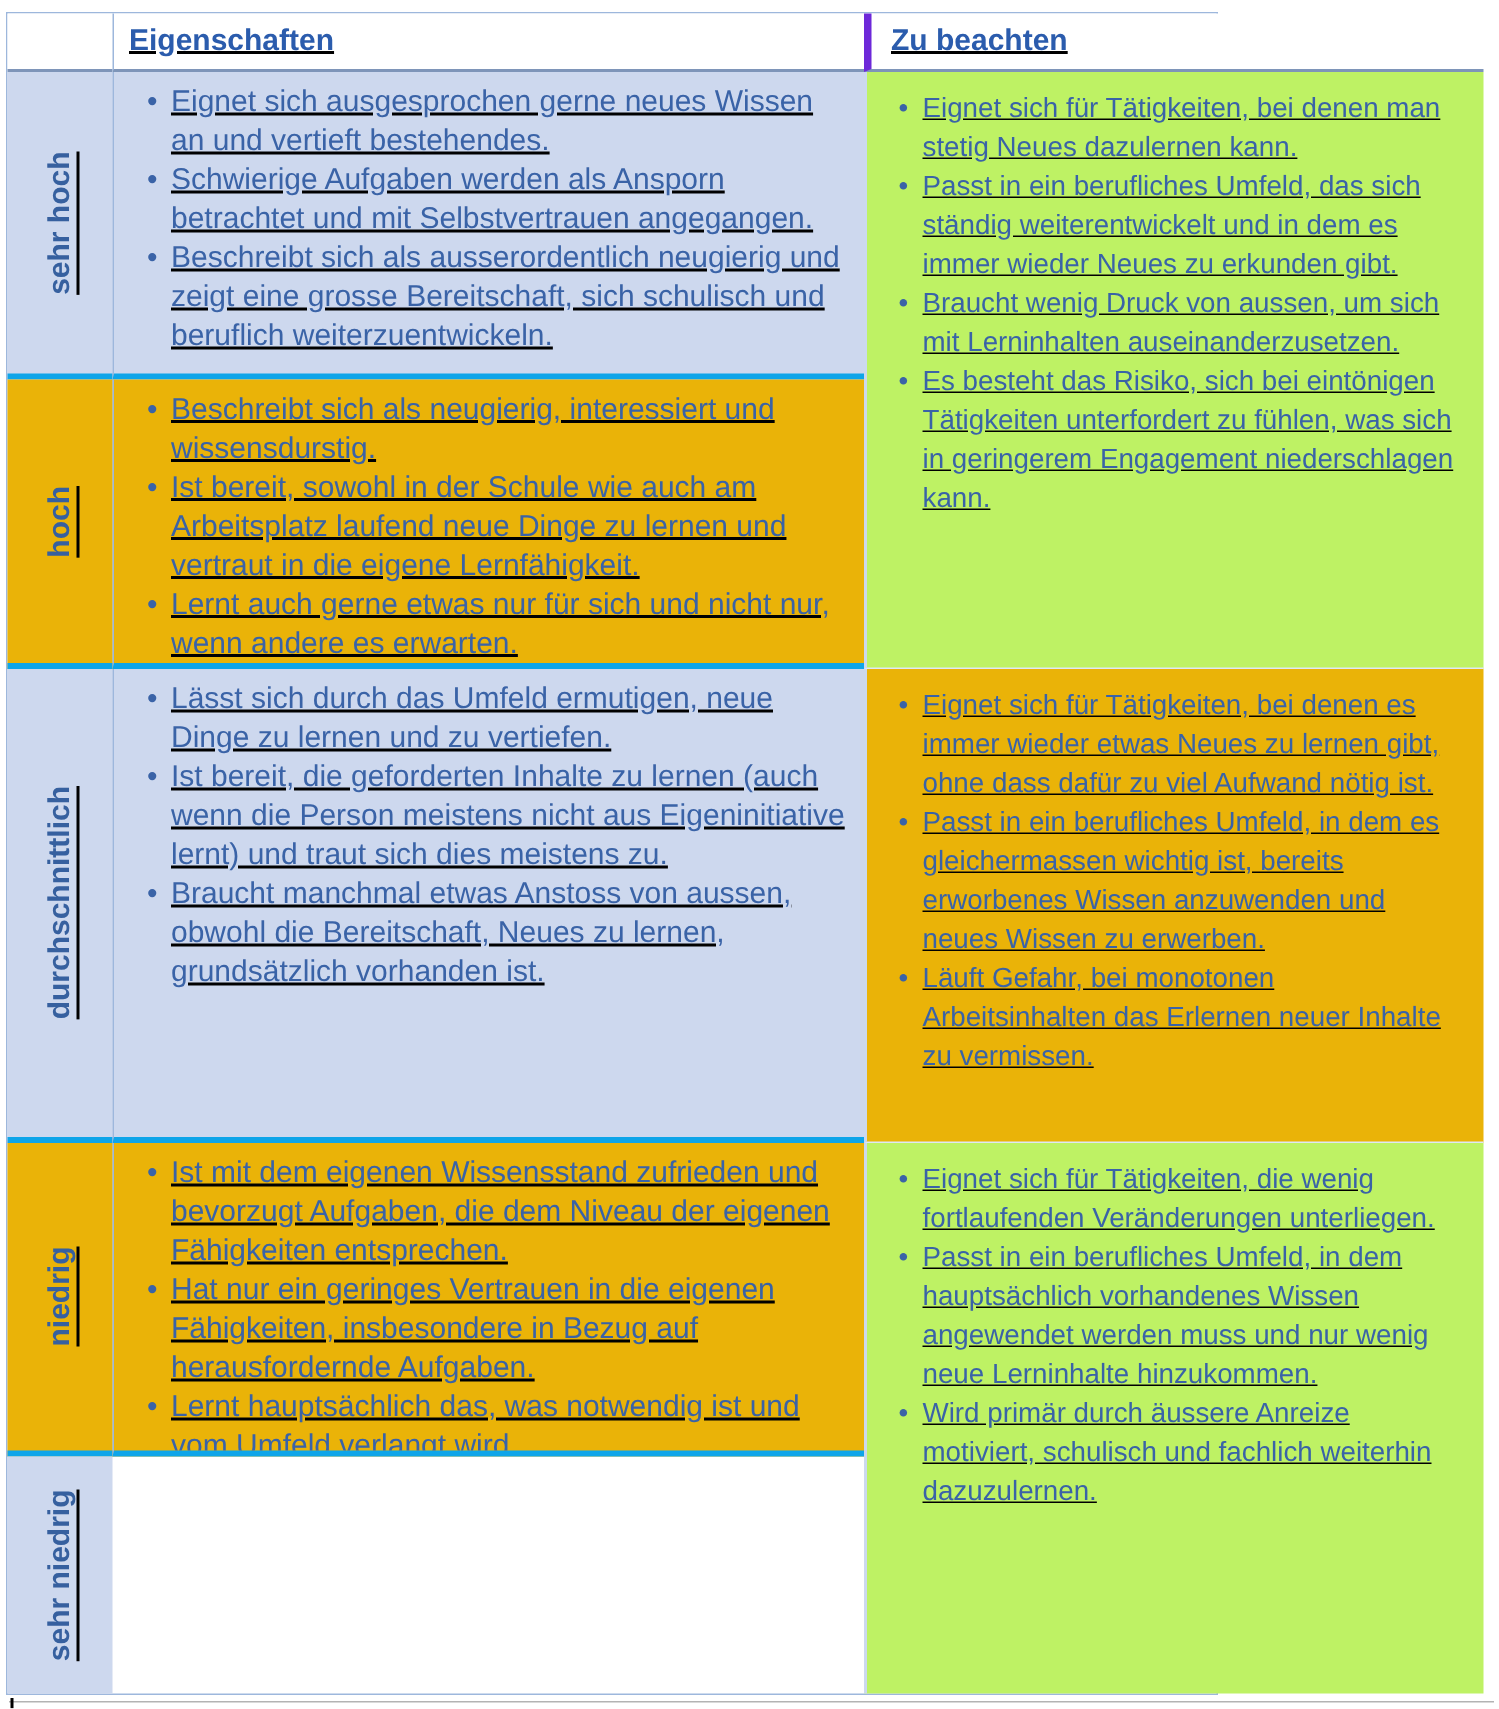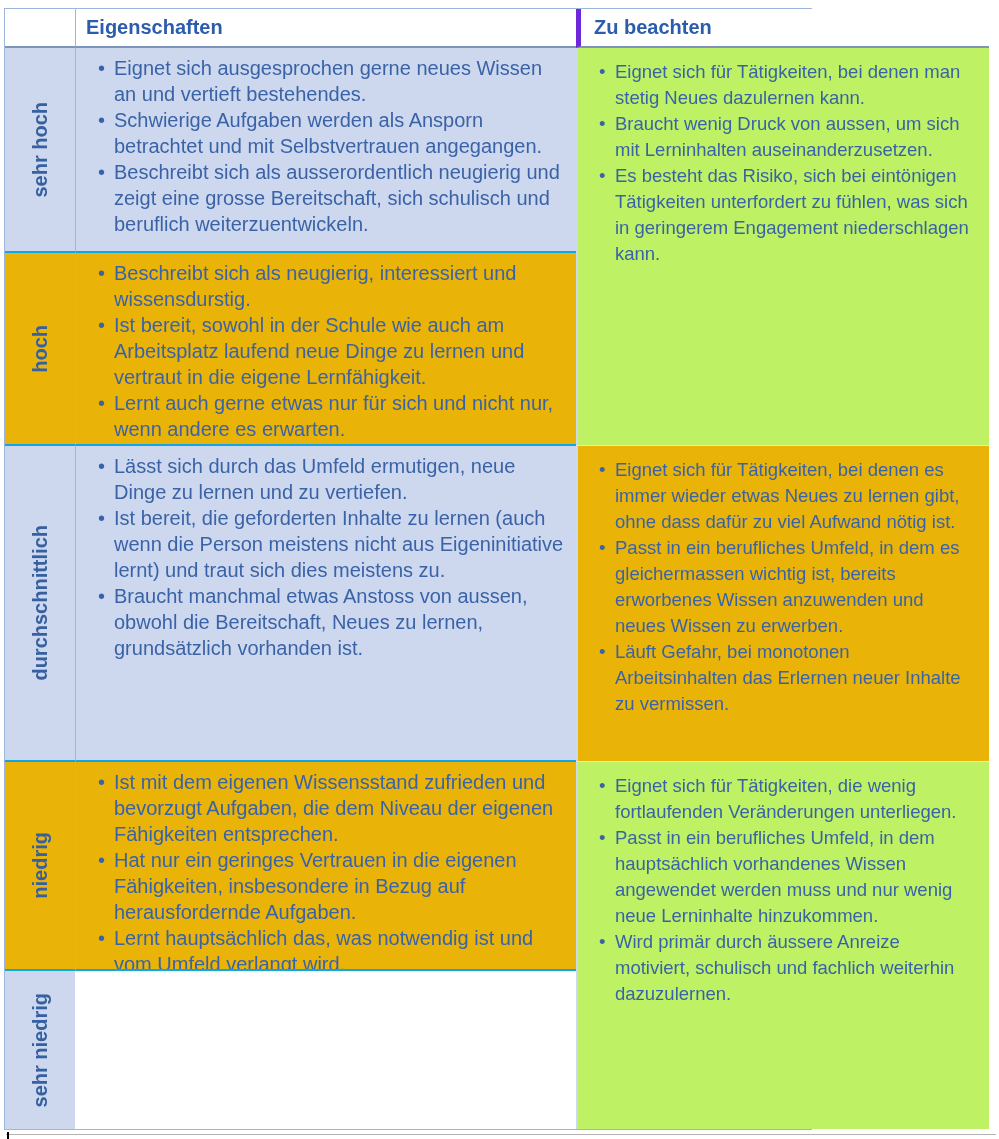--- a/index.html
+++ b/index.html
@@ -7,20 +7,21 @@
     position:relative;width:999px;height:1139px;background:#ffffff;overflow:hidden;
     font-family:"Liberation Sans","DejaVu Sans",sans-serif;
   }
   .grid{
     position:absolute;left:4px;top:8px;width:808px;
     display:grid;
     grid-template-columns:70px 501px 413px;
     grid-template-rows:39px 205px 193px 316px 209px 158px;
     border:1px solid #9db7dc;
     box-sizing:border-box;
+    text-decoration:underline;
   }
   .grid > div{box-sizing:border-box;overflow:hidden;}
   
   .hdr{background:#ffffff;border-bottom:2px solid #7e95b9;padding:7px 6px 0 10px;
        font-weight:bold;font-size:20px;color:#2b5cad;grid-row:1;}
   .hdr-empty{grid-column:1;}
   .hdr-eig{grid-column:2;border-left:1px solid #9db7dc;}
   .hdr-zb{grid-column:3;border-left:5px solid #6d28d9;padding-left:13px;}
   
   .lab{grid-column:1;display:flex;align-items:center;justify-content:center;}
@@ -30,21 +31,21 @@
   }
   
   .mid{grid-column:2;border-left:1px solid #9db7dc;padding:7px 12px 4px 21px;}
   
   .zb{grid-column:3;border-left:2px solid #ccd9ee;padding:11px 14px 4px 20px;}
   .r2{grid-row:2}.r3{grid-row:3}.r4{grid-row:4}.r5{grid-row:5}.r6{grid-row:6}
   .span-a{grid-row:2/4}.span-b{grid-row:5/7}
   .bg-light{background:#cdd8ee}
   .bg-white{background:#eab308}
   .bg-blue{background:#bef264}
-  .rule{border-bottom:2px solid #0ea5e9}
+  .rule{border-bottom:4px solid #0ea5e9}
   .rule-soft{border-bottom:1px solid #dfe8f5}
   
   ul.bul{margin:0;padding:0;list-style:none;}
   ul.bul li{
     position:relative;padding-left:17px;
     font-size:20px;line-height:26px;color:#3a63a7;
   }
   .zb ul.bul li{font-size:18.5px;}
   ul.bul li::before{content:"\2022";position:absolute;left:1px;top:0;}
   
@@ -102,20 +103,21 @@
       <ul class="bul">
         <li>Ist mit dem eigenen Wissensstand zufrieden und bevorzugt Aufgaben, die dem Niveau der eigenen Fähigkeiten entsprechen.</li>
         <li>Hat nur ein geringes Vertrauen in die eigenen Fähigkeiten, insbesondere in Bezug auf herausfordernde Aufgaben.</li>
         <li>Lernt hauptsächlich das, was notwendig ist und vom Umfeld verlangt wird.</li>
       </ul>
     </div>
 
     <div class="zb bg-blue span-a rule-soft">
       <ul class="bul">
         <li>Eignet sich für Tätigkeiten, bei denen man stetig Neues dazulernen kann.</li>
+        <li>Passt in ein berufliches Umfeld, das sich ständig weiterentwickelt und in dem es immer wieder Neues zu erkunden gibt.</li>
         <li>Braucht wenig Druck von aussen, um sich mit Lerninhalten auseinanderzusetzen.</li>
         <li>Es besteht das Risiko, sich bei eintönigen Tätigkeiten unterfordert zu fühlen, was sich in geringerem Engagement niederschlagen kann.</li>
       </ul>
     </div>
     <div class="zb bg-white r4 rule-soft">
       <ul class="bul">
         <li>Eignet sich für Tätigkeiten, bei denen es immer wieder etwas Neues zu lernen gibt, ohne dass dafür zu viel Aufwand nötig ist.</li>
         <li>Passt in ein berufliches Umfeld, in dem es gleichermassen wichtig ist, bereits erworbenes Wissen anzuwenden und neues Wissen zu erwerben.</li>
         <li>Läuft Gefahr, bei monotonen Arbeitsinhalten das Erlernen neuer Inhalte zu vermissen.</li>
       </ul>

